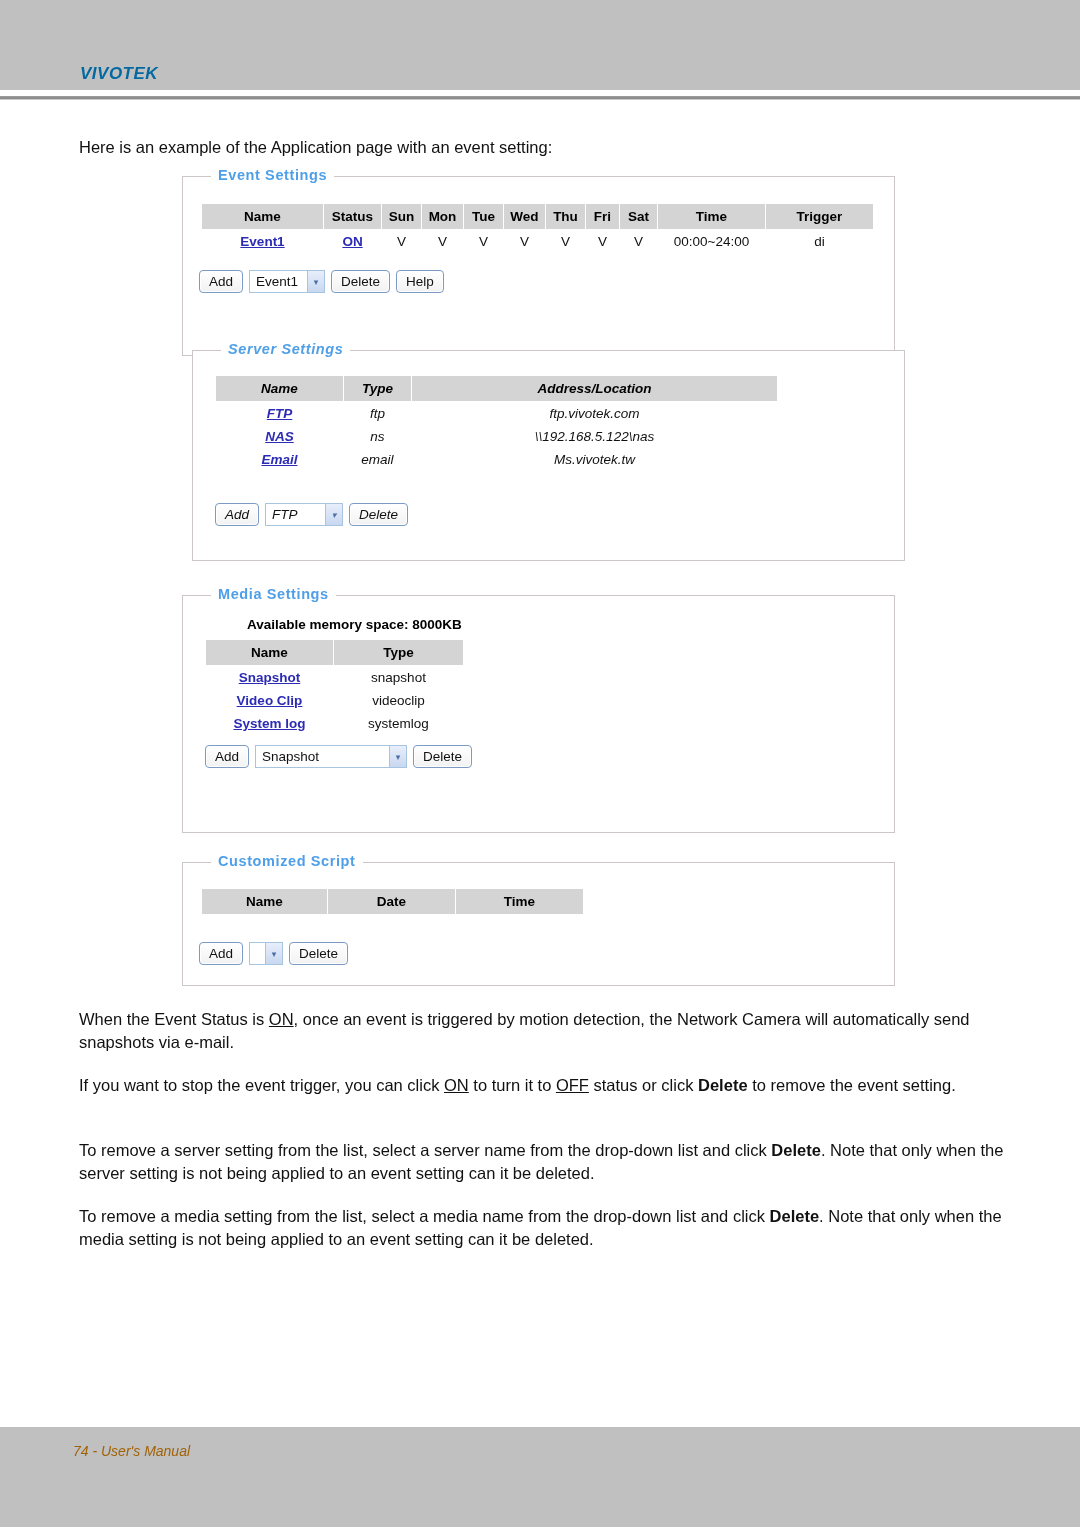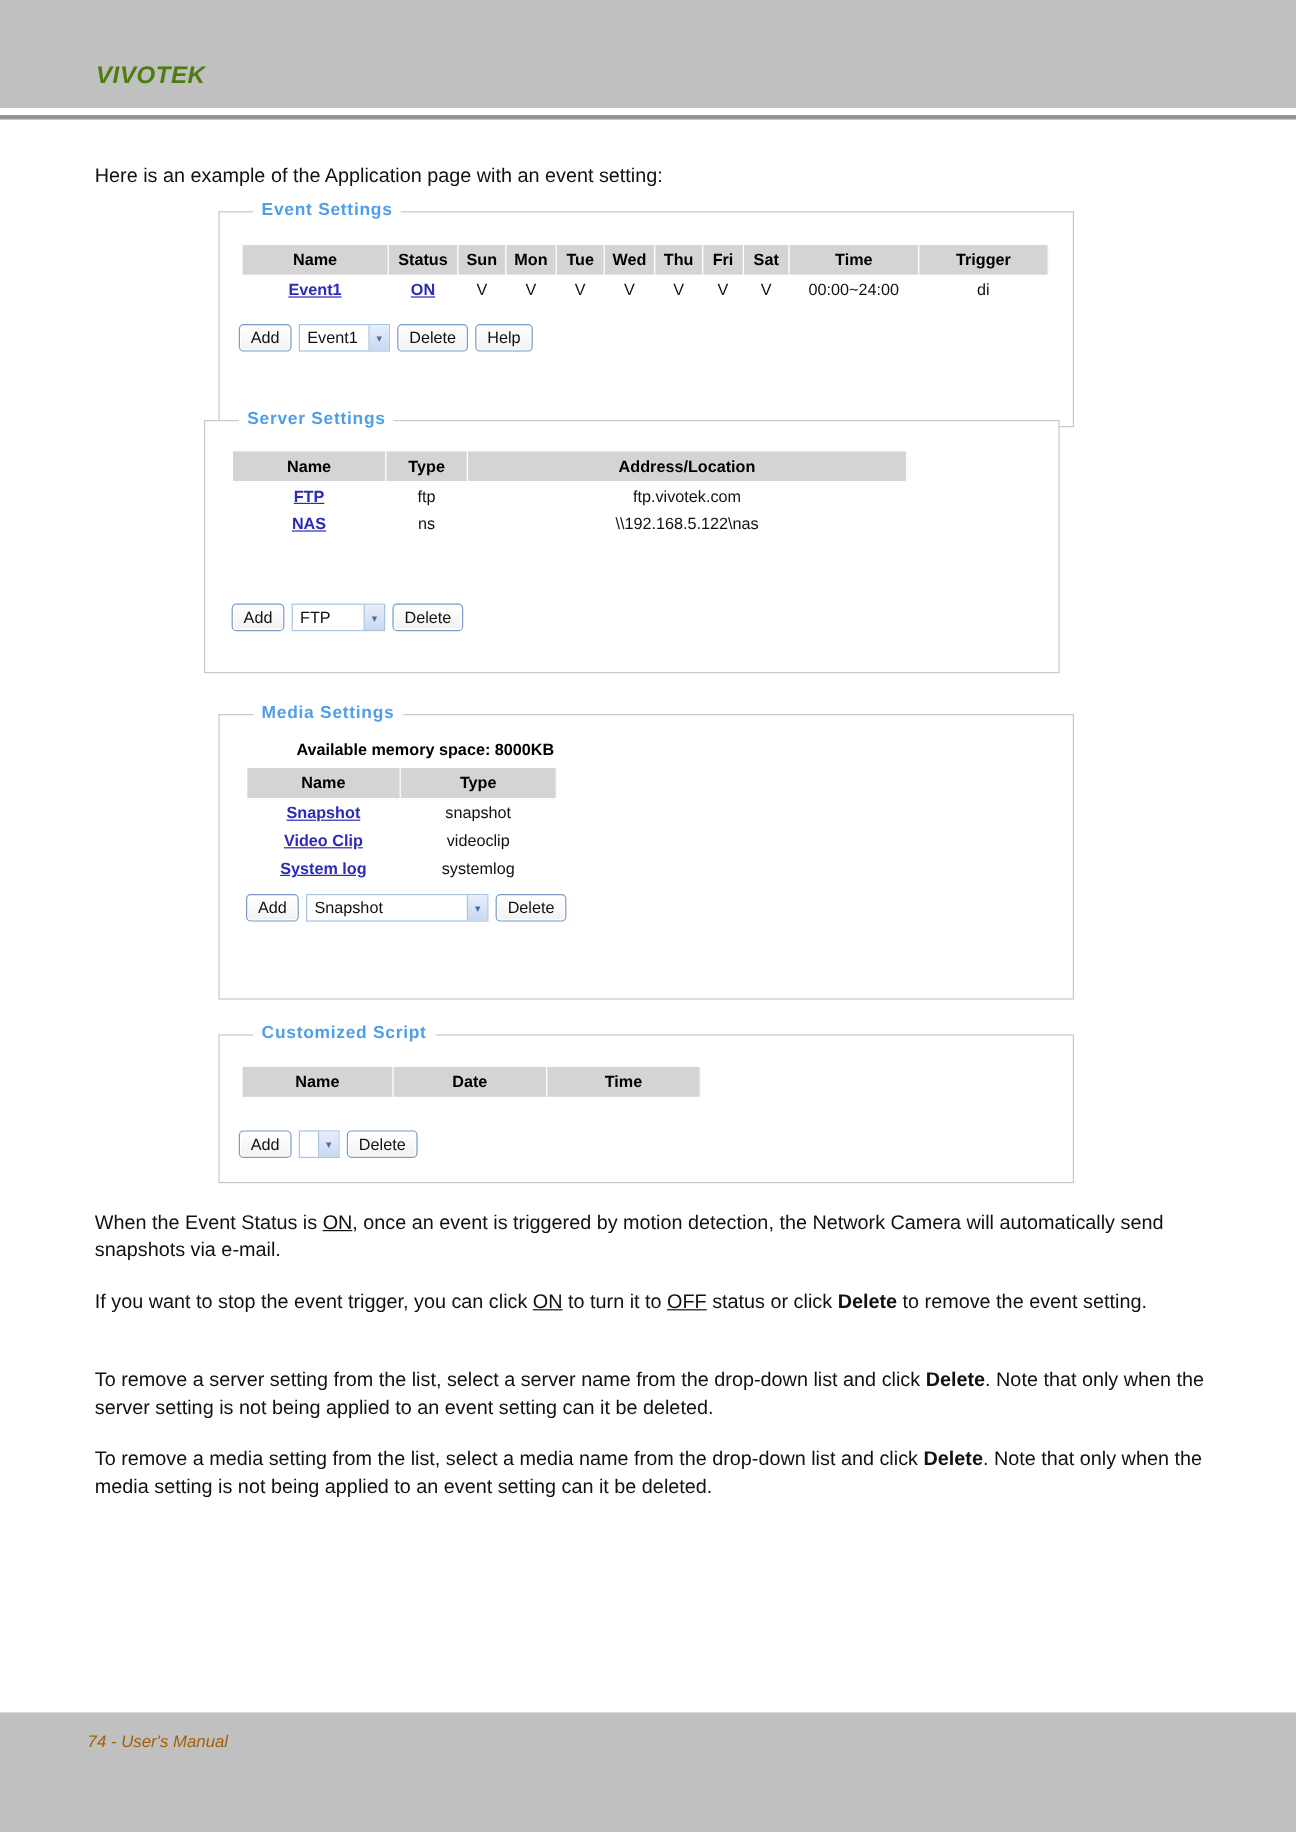--- a/index.html
+++ b/index.html
@@ -12,23 +12,23 @@
     position:relative;
     overflow:hidden;
   }
 
   
   .hdr-bar{
     position:absolute; left:0; top:0; width:1080px; height:90px;
     background:#c0c0c0;
   }
   .hdr-logo{
-    position:absolute; left:80px; top:52px;
-    font-style:italic; font-weight:bold; font-size:20px;
-    color:#4d7c0f; letter-spacing:.5px;
+    position:absolute; left:80px; top:64px;
+    font-style:italic; font-weight:bold; font-size:17px;
+    color:#0369a1; letter-spacing:.5px;
   }
   .hdr-rule{
     position:absolute; left:0; top:96px; width:1080px; height:4px;
     background:#8e8e8e;
     border-top:1px solid #9a9a9a;
     border-bottom:1px solid #c8c8c8;
   }
 
   
   .intro{
@@ -186,21 +186,21 @@
     <div class="btn">Add</div>
     <div class="sel" style="width:76px;">
       <span class="sel-val">Event1</span>
       <span class="sel-arrow">▾</span>
     </div>
     <div class="btn">Delete</div>
     <div class="btn">Help</div>
   </div>
 </div>
 
-<div class="panel" style="left:170px; top:350px; width:713px; height:211px;">
+<div class="panel" style="left:192px; top:350px; width:713px; height:211px;font-style:italic;">
   <div class="panel-legend">Server Settings</div>
 
   <table class="grid" style="left:22px; top:24px;">
     <thead>
       <tr>
         <th style="width:128px">Name</th>
         <th style="width:68px">Type</th>
         <th style="width:366px">Address/Location</th>
       </tr>
     </thead>
@@ -211,20 +211,27 @@
         </td>
         <td>ftp</td>
         <td>ftp.vivotek.com</td>
       </tr>
       <tr>
         <td>
           <a class="lnk">NAS</a>
         </td>
         <td>ns</td>
         <td>\\192.168.5.122\nas</td>
+      </tr>
+      <tr>
+        <td>
+          <a class="lnk">Email</a>
+        </td>
+        <td>email</td>
+        <td>Ms.vivotek.tw</td>
       </tr>
     </tbody>
   </table>
 
   <div class="ctl-row" style="left:22px; top:152px;">
     <div class="btn">Add</div>
     <div class="sel" style="width:78px;">
       <span class="sel-val">FTP</span>
       <span class="sel-arrow">▾</span>
     </div>

